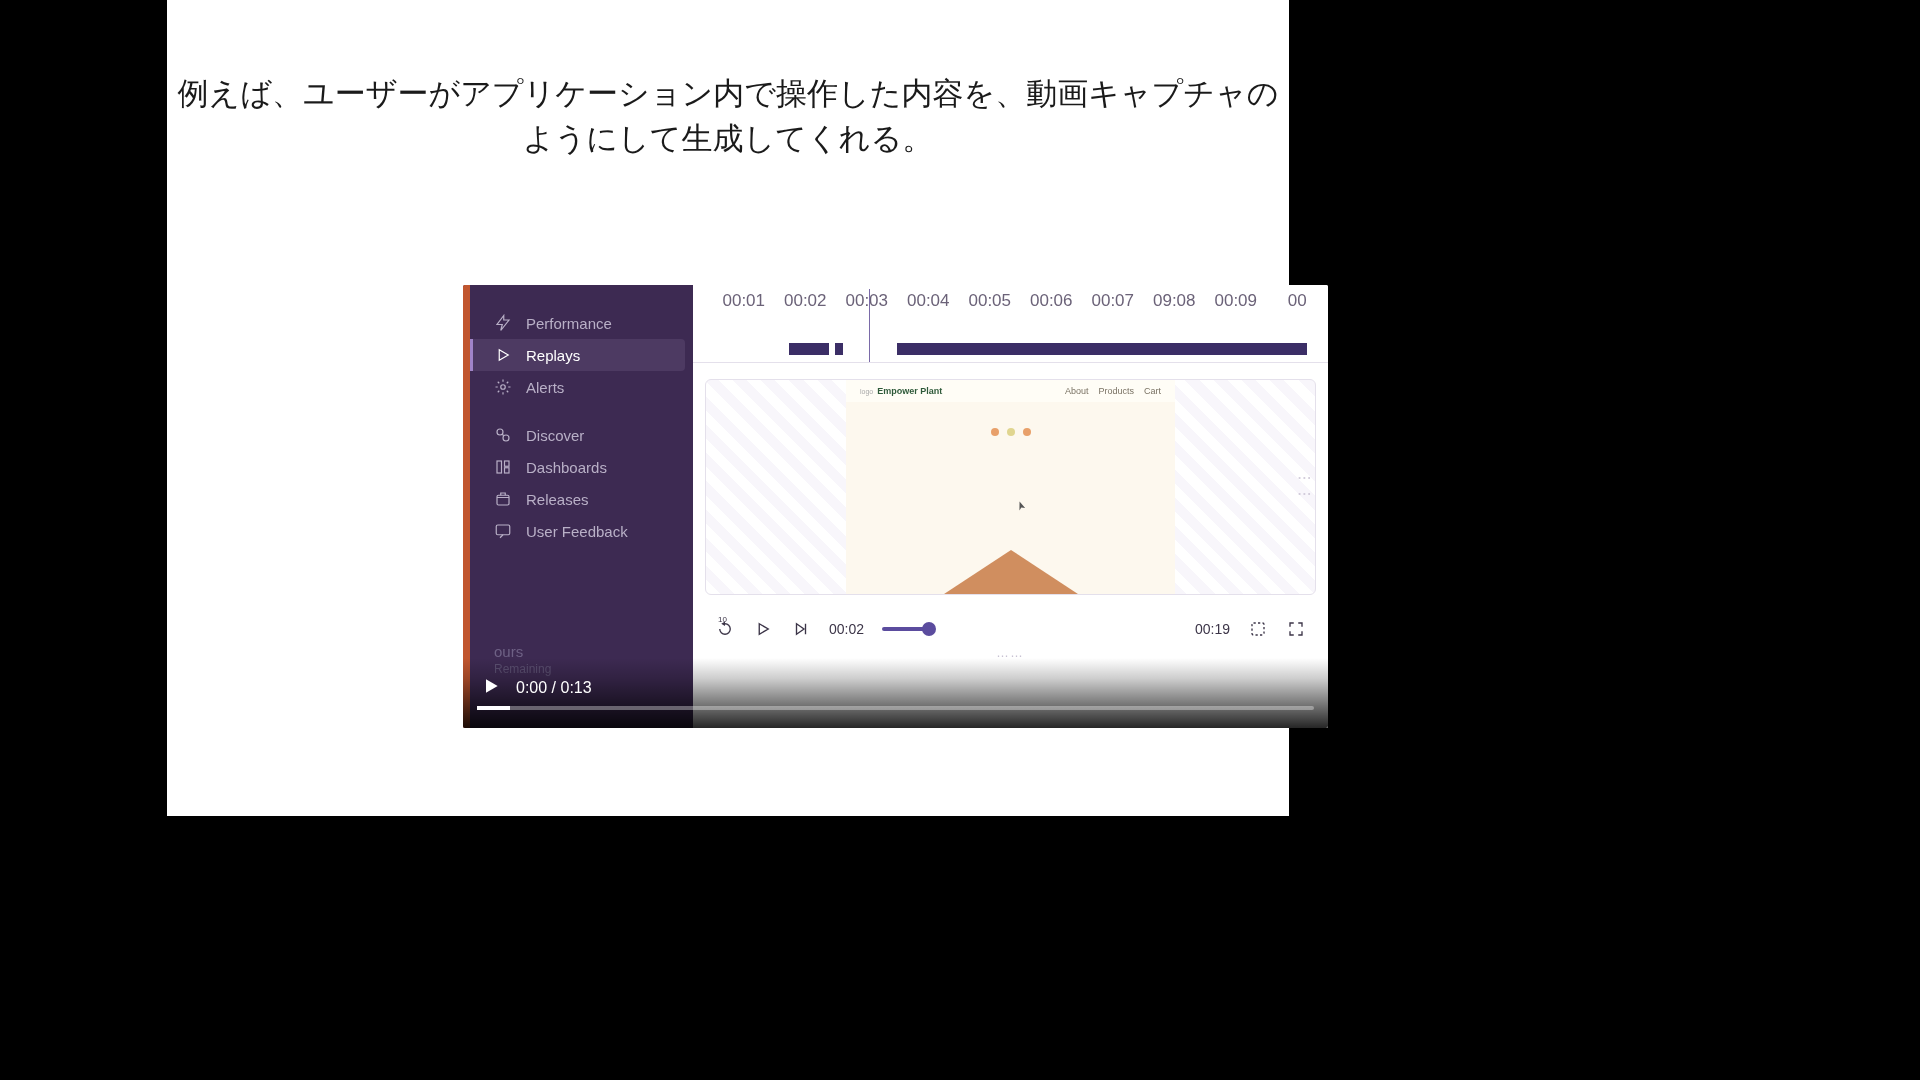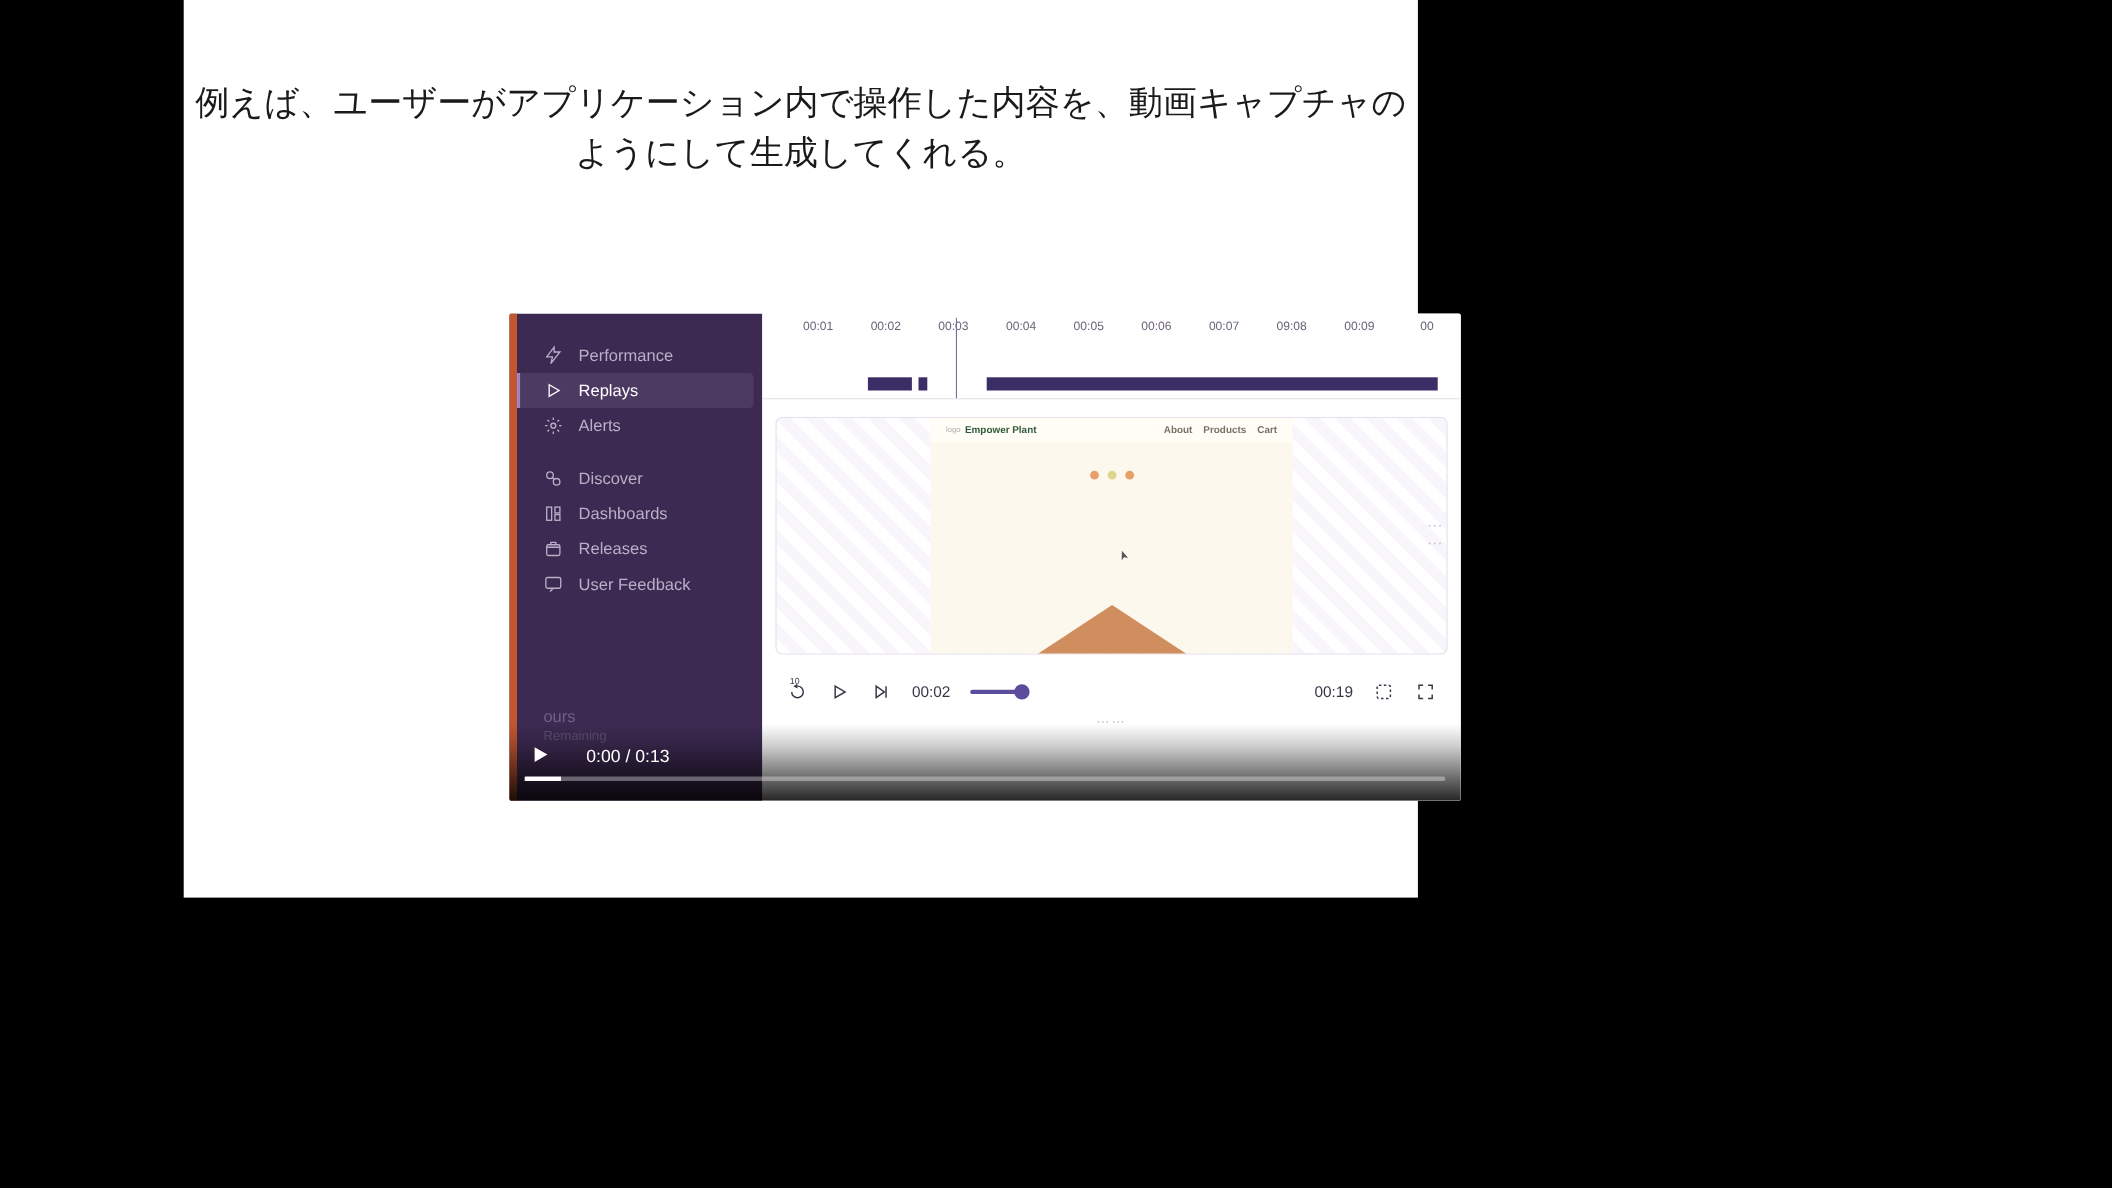--- a/index.html
+++ b/index.html
@@ -101,21 +101,21 @@
   .timeline {
     height: 78px;
     border-bottom: 1px solid #e4e0eb;
     position: relative;
     padding-top: 6px;
   }
   .tl-ticks {
     display: flex;
     padding-left: 20px;
     gap: 0;
-    font-size: 11px;
+    font-size: 17px;
     color: #6b6278;
   }
   .tl-ticks span { width: 64px; text-align: center; }
   .tl-track {
     position: absolute;
     top: 58px;
     left: 20px;
     right: 8px;
     height: 12px;
   }
@@ -170,21 +170,21 @@
     display: flex;
     align-items: center;
     justify-content: space-between;
     padding: 6px 14px;
     font-size: 9px;
     color: #7a7264;
     background: #fffdf6;
   }
   .site-header .brand { display: flex; align-items: center; gap: 4px; }
   .site-header .brand b { color: #2f5a3a; font-weight: 600; }
-  .site-header .links { display: flex; gap: 10px; font-weight: bold; }
+  .site-header .links { display: flex; gap: 10px; }
   .dots {
     display: flex; gap: 8px; justify-content: center;
     margin-top: 26px;
   }
   .dots span { width: 8px; height: 8px; border-radius: 50%; }
   .cursor {
     position: absolute;
     left: 172px; top: 118px;
     width: 10px; height: 10px;
     color: #4a4a4a;
@@ -240,21 +240,21 @@
 
   
   .player-chrome {
     position: absolute;
     left: 0; right: 0; bottom: 0;
     height: 70px;
     background: linear-gradient(to top, rgba(0,0,0,0.85), rgba(0,0,0,0.2) 70%, transparent);
     color: #fff;
     padding: 18px 18px 0 18px;
   }
-  .pc-row { display: flex; align-items: center; gap: 32px; font-size: 16px; }
+  .pc-row { display: flex; align-items: center; gap: 15px; font-size: 16px; }
   .pc-play svg { width: 20px; height: 20px; fill: #fff; }
   .pc-track {
     position: absolute;
     left: 14px; right: 14px; bottom: 18px;
     height: 4px;
     background: rgba(255,255,255,0.35);
     border-radius: 2px;
   }
   .pc-prog {
     position: absolute;

